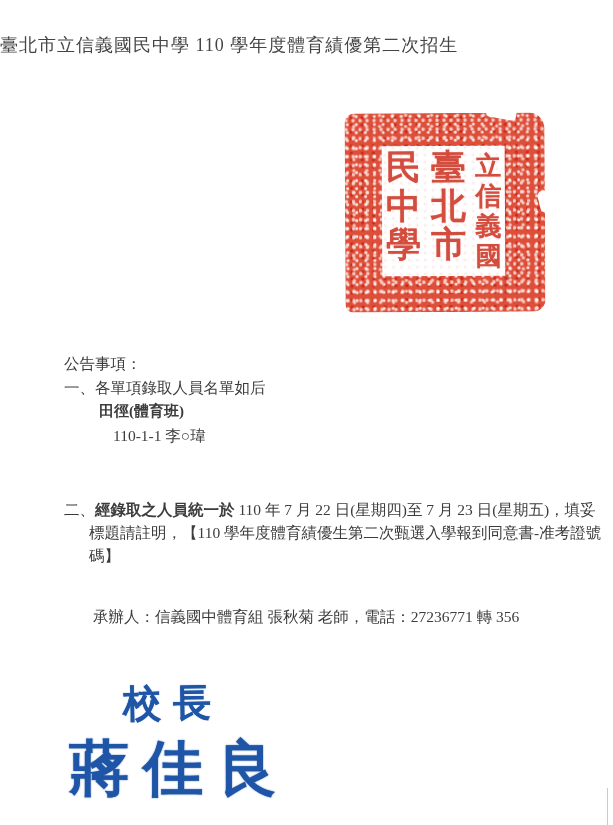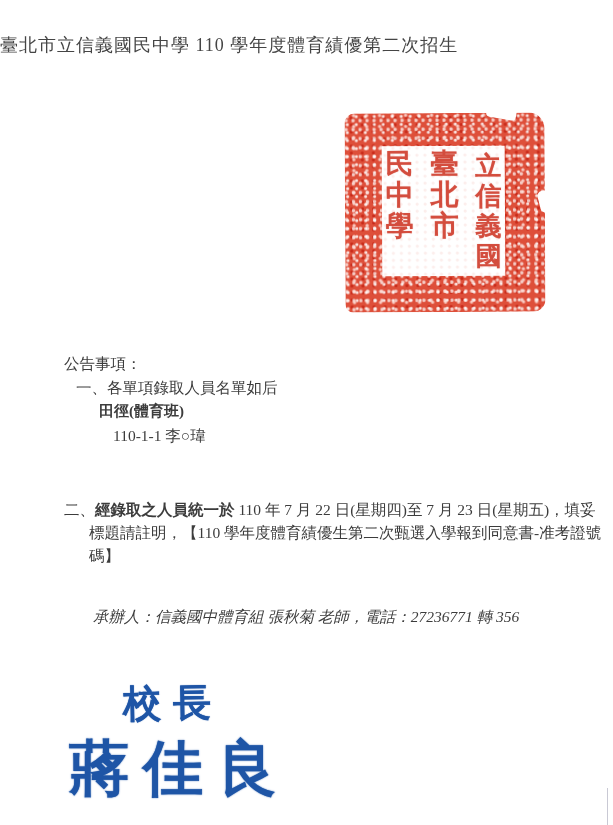--- a/index.html
+++ b/index.html
@@ -83,42 +83,42 @@
   }
   .seal-col {
     color: rgba(206,56,40,0.78);
     text-shadow: 0 0 1px rgba(206,56,40,0.55);
     width: 1.12em;
     line-height: 1.1;
     word-break: break-all;
     text-align: center;
     font-weight: bold;
   }
-  .seal-col.c3 { font-size: 28px; }
+  .seal-col.c3 { font-size: 35px; }
   .seal-col.c4 { font-size: 26px; padding-top: 3px; line-height: 1.15; }
 
   
   .ann-heading  { position: absolute; left: 64px;  top: 354px; font-size: 15.5px; white-space: nowrap; }
-  .item1-line   { position: absolute; left: 64px;  top: 378px; font-size: 15.5px; white-space: nowrap; margin-left: 12px; }
+  .item1-line   { position: absolute; left: 64px;  top: 378px; font-size: 15.5px; white-space: nowrap; }
   .event-name   { position: absolute; left: 99px;  top: 402px; font-size: 15px; font-weight: bold; white-space: nowrap; }
   .admitted     { position: absolute; left: 113px; top: 426px; font-size: 15.5px; white-space: nowrap; }
 
   .item2 {
     position: absolute;
     left: 64px;
     top: 498px;
     width: 520px;
     font-size: 15.5px;
     line-height: 23px;
   }
   .item2 .line { white-space: nowrap; }
   .item2 .cont { padding-left: 25px; }
   .bold { font-weight: bold; }
 
-  .contact { position: absolute; left: 93px; top: 607px; font-size: 15.5px; white-space: nowrap; font-style: italic; }
+  .contact { position: absolute; left: 93px; top: 607px; font-size: 15.5px; white-space: nowrap; }
 
   
   .signature {
     position: absolute;
     left: 55px;
     top: 668px;
     display: flex;
     align-items: center;
     color: #1e55a6;
     font-weight: bold;

